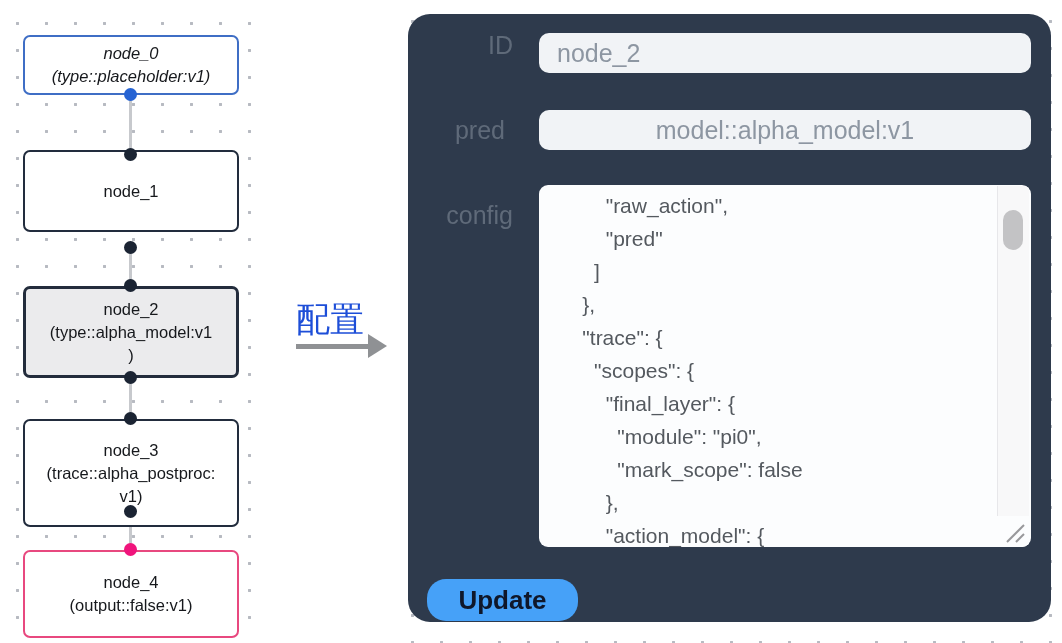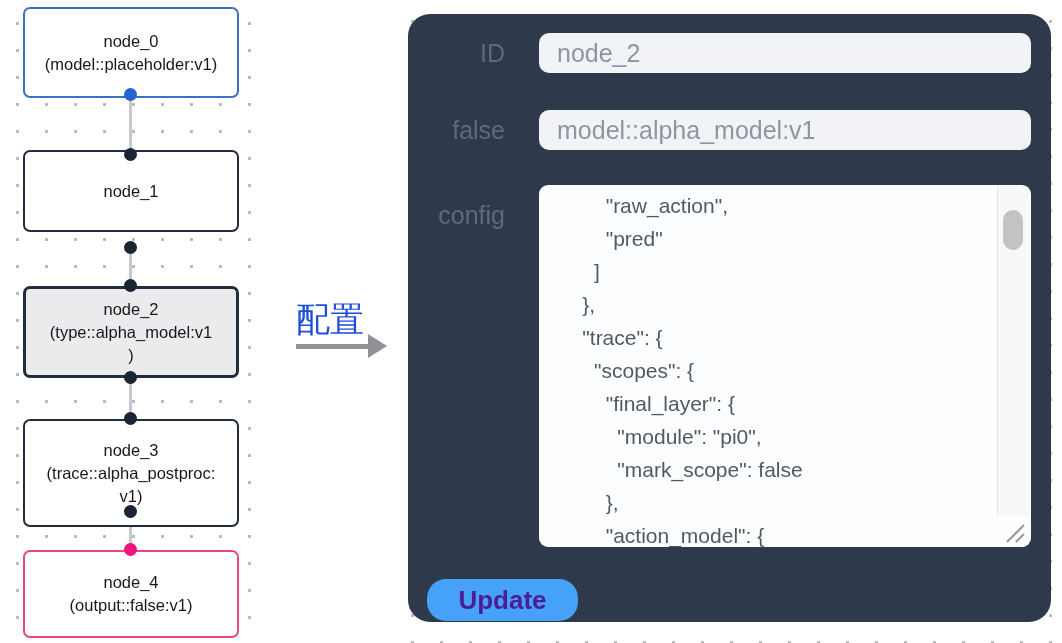--- a/index.html
+++ b/index.html
@@ -19,85 +19,85 @@
   
   .edge{position:absolute;left:129px;width:3px;background:#c7c9cd;z-index:1;}
   .node{
     position:absolute;left:23px;width:216px;box-sizing:border-box;
     background:#ffffff;border:2px solid #222c3d;border-radius:7px;
     display:flex;flex-direction:column;align-items:center;justify-content:center;
     text-align:center;color:#16181c;z-index:2;
   }
   .node .title{font-size:16.5px;line-height:23px;}
   .node .subtitle{font-size:16.5px;line-height:23px;white-space:pre-line;}
-  .node-0{top:7px;height:91px;border-color:#3f6ec5;}
+  .node-0{top:35px;height:60px;border-color:#3f6ec5;font-style:italic;}
   .node-1{top:150px;height:82px;}
   .node-2{top:286px;height:92px;background:#ebebed;border-width:3px;border-color:#232c3c;}
   .node-3{top:419px;height:108px;}
   .node-4{top:550px;height:88px;border-color:#e8487f;}
   .port{position:absolute;left:124px;width:13px;height:13px;border-radius:50%;
         background:#1b2433;z-index:3;}
   .port-blue{background:#2663d3;}
   .port-pink{background:#f0147c;}
 
   
   .transition-label{position:absolute;left:296px;top:297px;font-size:34px;color:#1d4ed8;z-index:2;}
   .arrow-shaft{position:absolute;left:296px;top:344px;width:74px;height:5px;background:#8f9194;}
   .arrow-head{position:absolute;left:368px;top:334px;width:0;height:0;
     border-left:19px solid #8f9194;border-top:12.5px solid transparent;border-bottom:12.5px solid transparent;}
 
   
   .panel{position:absolute;left:408px;top:14px;width:643px;height:608px;
     background:#2e3a4c;border-radius:22px;z-index:4;}
   .field-label{position:absolute;left:0;width:97px;text-align:right;
     font-size:25px;line-height:30px;color:#5f6a79;}
-  #label-id{top:24px;}
+  #label-id{top:16px;margin-left:8px;}
   #label-type{top:101px;}
-  #label-config{top:186px;}
+  #label-config{top:186px;margin-left:8px;}
   .text-input{
     position:absolute;left:131px;width:492px;height:40px;box-sizing:border-box;
     background:#f1f3f6;border:none;outline:none;border-radius:10px;
     font-family:"Liberation Sans", sans-serif;font-size:25px;color:#8d96a2;padding:0 18px;
   }
   #id-input{top:19px;}
-  #type-input{top:96px;}
+  #type-input{top:96px;text-align:center;}
   .config-box{
     position:absolute;left:131px;top:171px;width:492px;height:362px;
     background:#fcfdfe;border-radius:9px;overflow:hidden;
   }
   .config-pre{
     margin:0;padding:4px 44px 0 20px;white-space:pre;
     font-family:"Liberation Sans", sans-serif;
     font-size:21px;line-height:33px;color:#54595f;
   }
   .scroll-track{position:absolute;top:1px;right:2px;width:31px;height:330px;
     background:#f8f8f9;border-left:1px solid #e7e7ea;}
   .scroll-thumb{position:absolute;left:5px;top:24px;width:20px;height:40px;
     background:#c3c3c5;border-radius:10px;}
   .resize-corner{position:absolute;right:2px;bottom:0;width:31px;height:31px;background:#fcfdfe;}
   .update-btn{
     position:absolute;left:19px;top:565px;width:151px;height:42px;
-    background:#46a1f8;color:#4c1d95;border:none;border-radius:19px;
+    background:#46a1f8;color:#0f172a;border:none;border-radius:19px;
     font-family:"Liberation Sans", sans-serif;font-size:26px;font-weight:600;cursor:pointer;
   }
 </style>
 </head>
 <body>
 
 <div id="canvas-grid" class="dots"></div>
 <div id="right-grid" class="dots"></div>
 
 <div class="edge" style="top:95px;height:60px;"></div>
 <div class="edge" style="top:248px;height:38px;"></div>
 <div class="edge" style="top:378px;height:41px;"></div>
 <div class="edge" style="top:512px;height:38px;"></div>
 
 <div class="node node-0">
   <div class="title">node_0</div>
-  <div class="subtitle">(model::placeholder:v1)</div>
+  <div class="subtitle">(type::placeholder:v1)</div>
 </div>
 <div class="node node-1">
   <div class="title">node_1</div>
 </div>
 <div class="node node-2">
   <div class="title">node_2</div>
   <div class="subtitle">(type::alpha_model:v1
 )</div>
 </div>
 <div class="node node-3">
@@ -120,21 +120,21 @@
 <div class="port port-pink" style="top:543px;"></div>
 
 <div class="transition-label">配置</div>
 <div class="arrow-shaft"></div>
 <div class="arrow-head"></div>
 
 <div class="panel">
   <div id="label-id" class="field-label">ID</div>
   <input id="id-input" class="text-input" value="node_2" style="">
 
-  <div id="label-type" class="field-label">false</div>
+  <div id="label-type" class="field-label">pred</div>
   <input id="type-input" class="text-input" value="model::alpha_model:v1" style="">
 
   <div id="label-config" class="field-label">config</div>
   <div class="config-box">
     <pre class="config-pre">        "raw_action",
         "pred"
       ]
     },
     "trace": {
       "scopes": {

